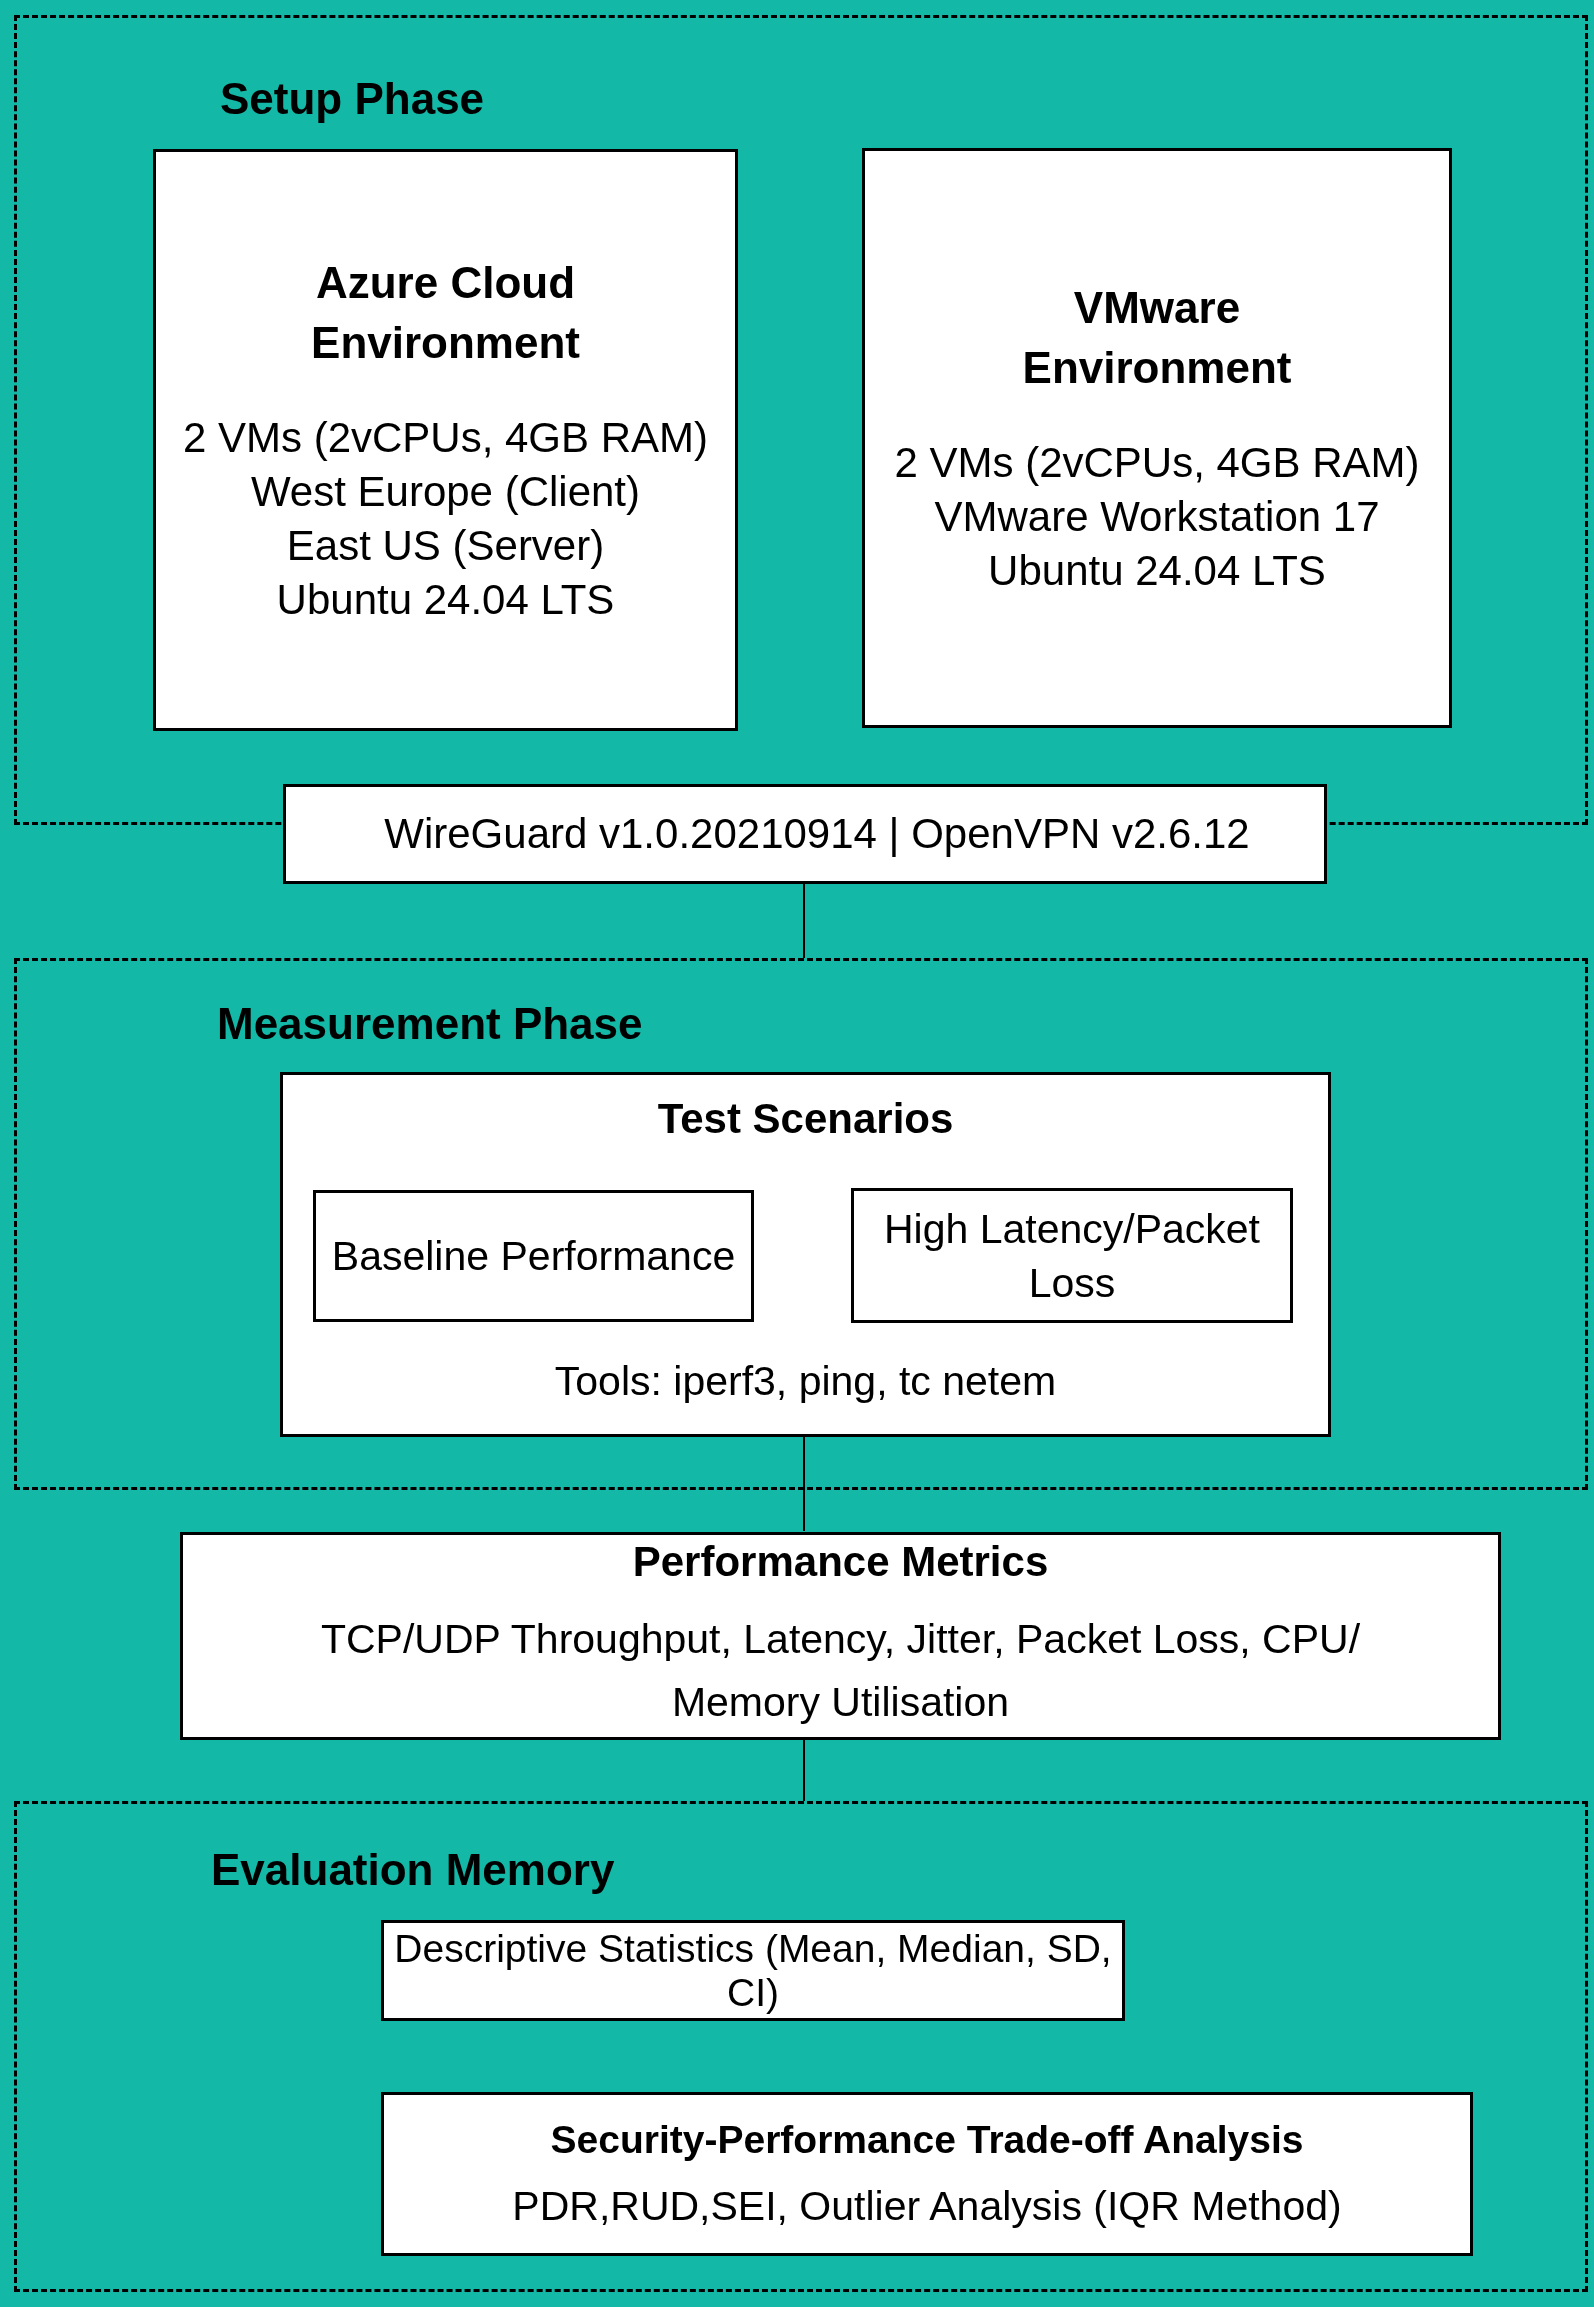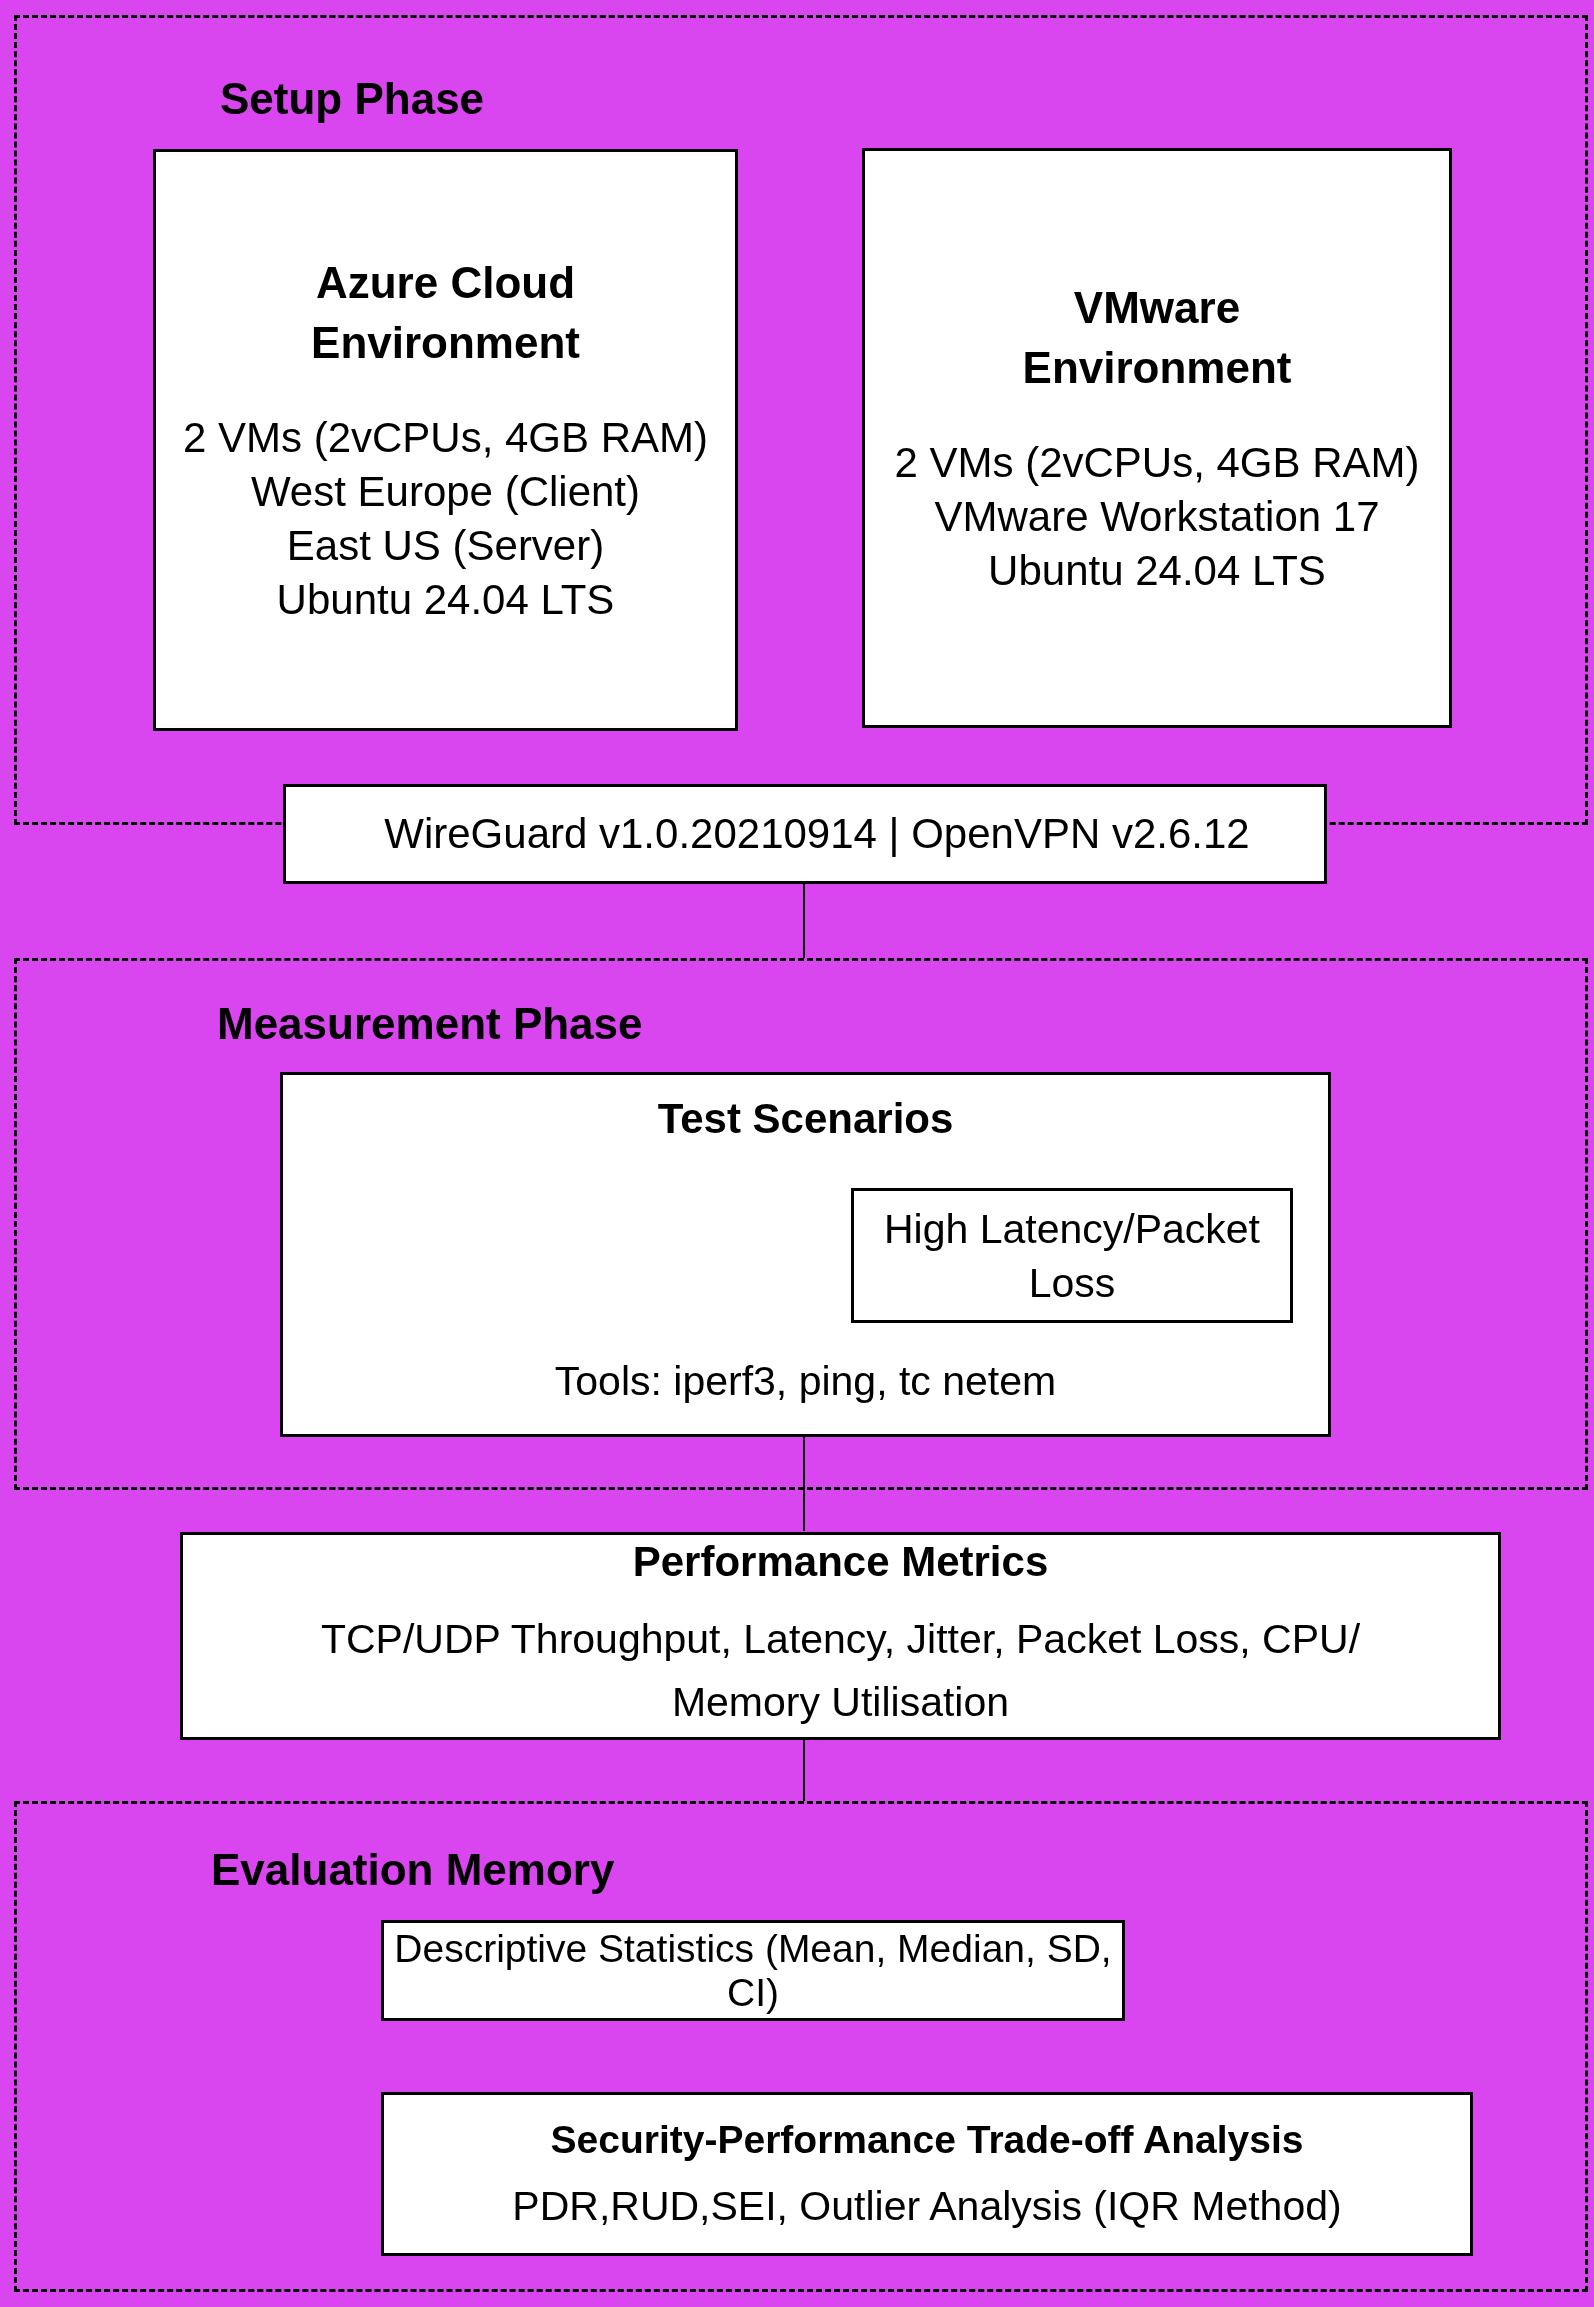--- a/index.html
+++ b/index.html
@@ -1,20 +1,20 @@
 <!DOCTYPE html>
 <html style="font-size:12px"><head>
 <meta charset="utf-8">
 <style>
   html, body { margin: 0; padding: 0; background: #ffffff; }
   .canvas {
     position: relative;
     width: 1595px;
     height: 2307px;
-    background: #d946ef;
+    background: #14b8a6;
     color: #000000;
     font-family: "Liberation Sans", sans-serif;
   }
   .dashed {
     position: absolute;
     border: 3px dashed #000000;
     box-sizing: border-box;
     background: transparent;
     z-index: 0;
   }
@@ -136,20 +136,23 @@
     <div>WireGuard v1.0.20210914 | OpenVPN v2.6.12</div>
   </div>
 
   <div class="connector c1"></div>
 
   <div class="dashed measurement"></div>
   <div class="phase-title t-meas">Measurement Phase</div>
 
   <div class="solid tests">
     <div class="ts-title">Test Scenarios</div>
+    <div class="solid inner baseline">
+      <div>Baseline Performance</div>
+    </div>
     <div class="solid inner high">
       <div>High Latency/Packet</div>
       <div>Loss</div>
     </div>
     <div class="ts-tools">Tools: iperf3, ping, tc netem</div>
   </div>
 
   <div class="connector c2"></div>
 
   <div class="solid metrics">

